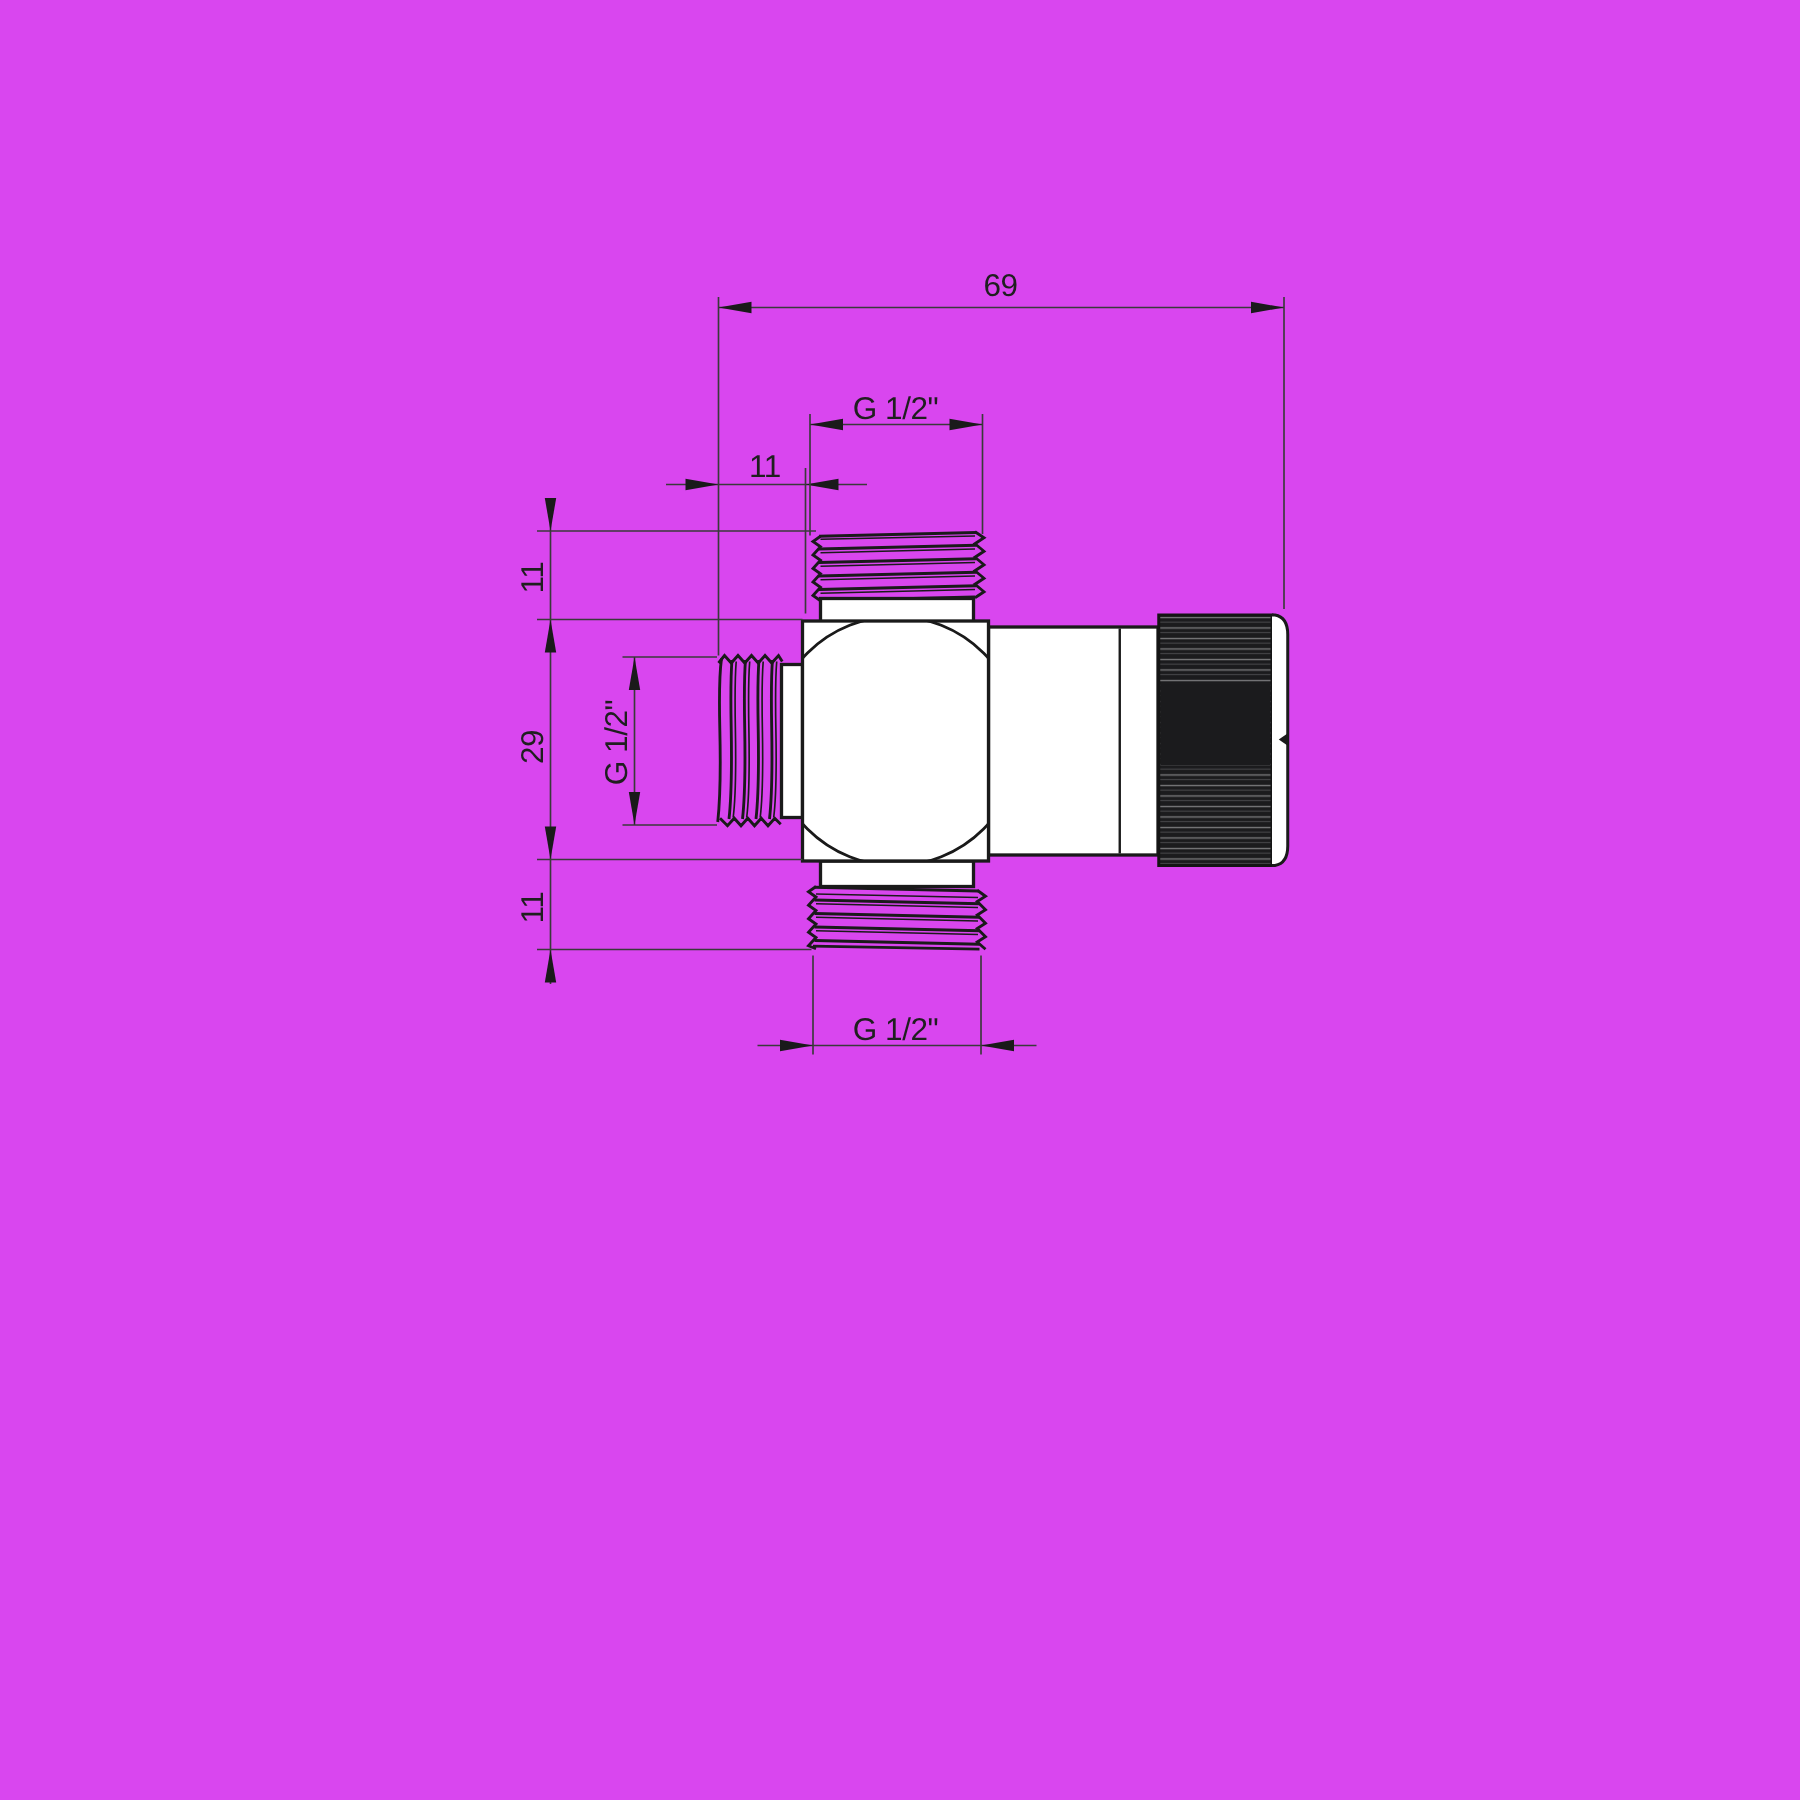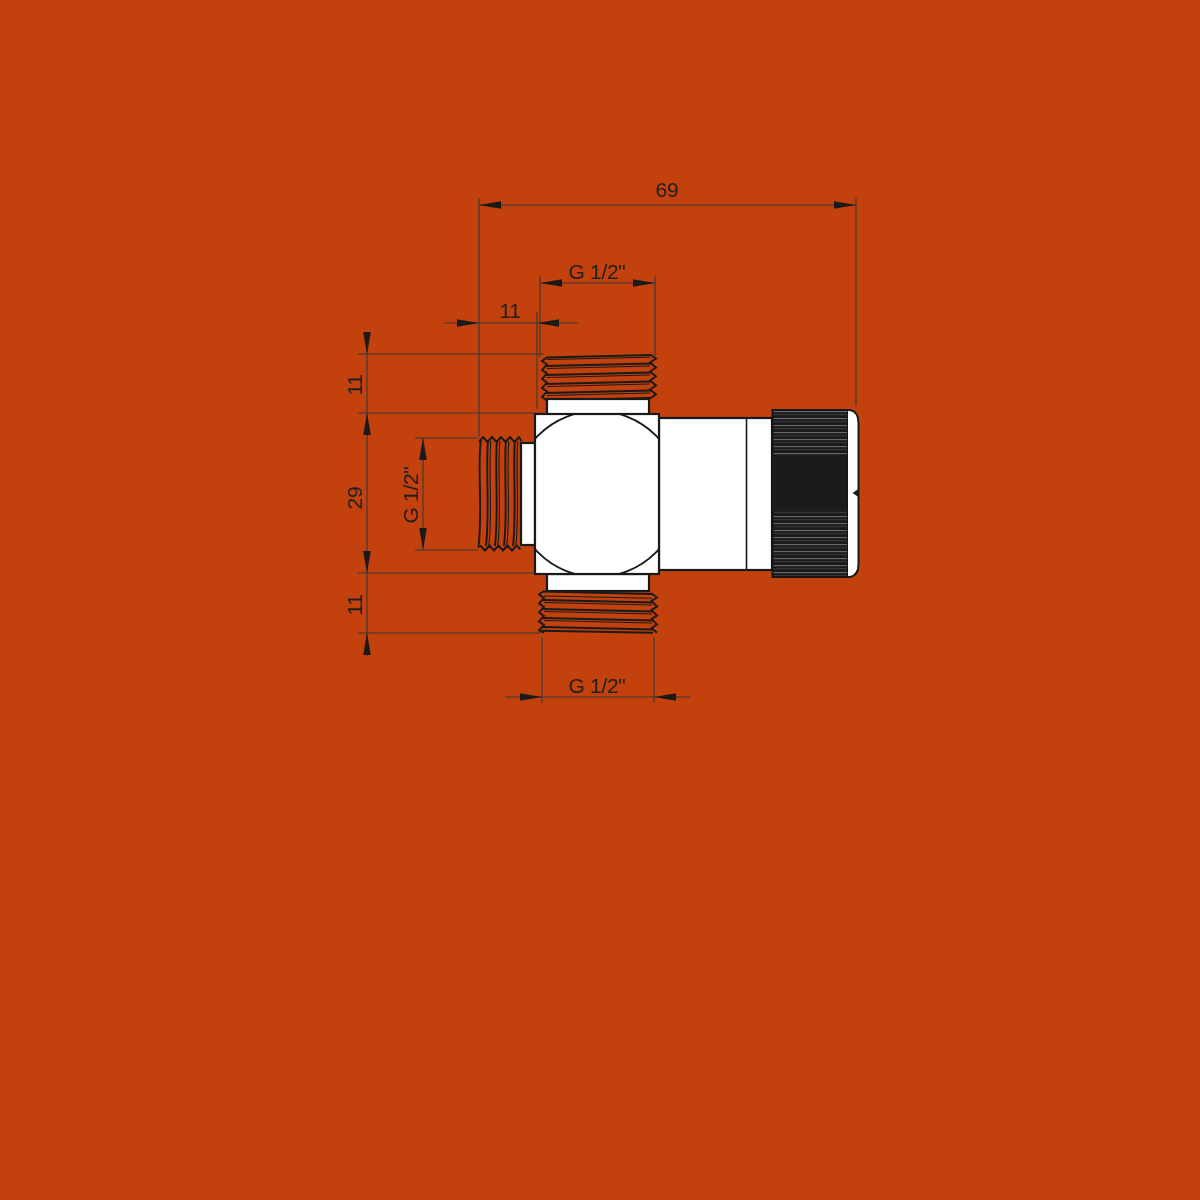--- a/index.html
+++ b/index.html
@@ -1,16 +1,16 @@
 <!DOCTYPE html>
 <html><head>
 <meta charset="utf-8">
 <style>
   html,body{margin:0;padding:0;background:#ffffff;}
-  .canvas{position:relative;width:1200px;height:1200px;background:#c2410c;overflow:hidden;}
+  .canvas{position:relative;width:1200px;height:1200px;background:#d946ef;overflow:hidden;}
   .dim-text{font-family:"Liberation Sans",sans-serif;font-size:21px;fill:#1f1f1f;letter-spacing:-0.3px;}
   svg{display:block;}
   .part{fill:#ffffff;stroke:#1a1a1a;stroke-width:2.2;}
   .partline{fill:none;stroke:#1a1a1a;stroke-width:1.9;}
   .thin{fill:none;stroke:#1a1a1a;stroke-width:1.1;}
   .dim{fill:none;stroke:#3a3a3a;stroke-width:1.1;}
   .arr{fill:#1a1a1a;stroke:none;}
 </style>
 </head>
 <body>

